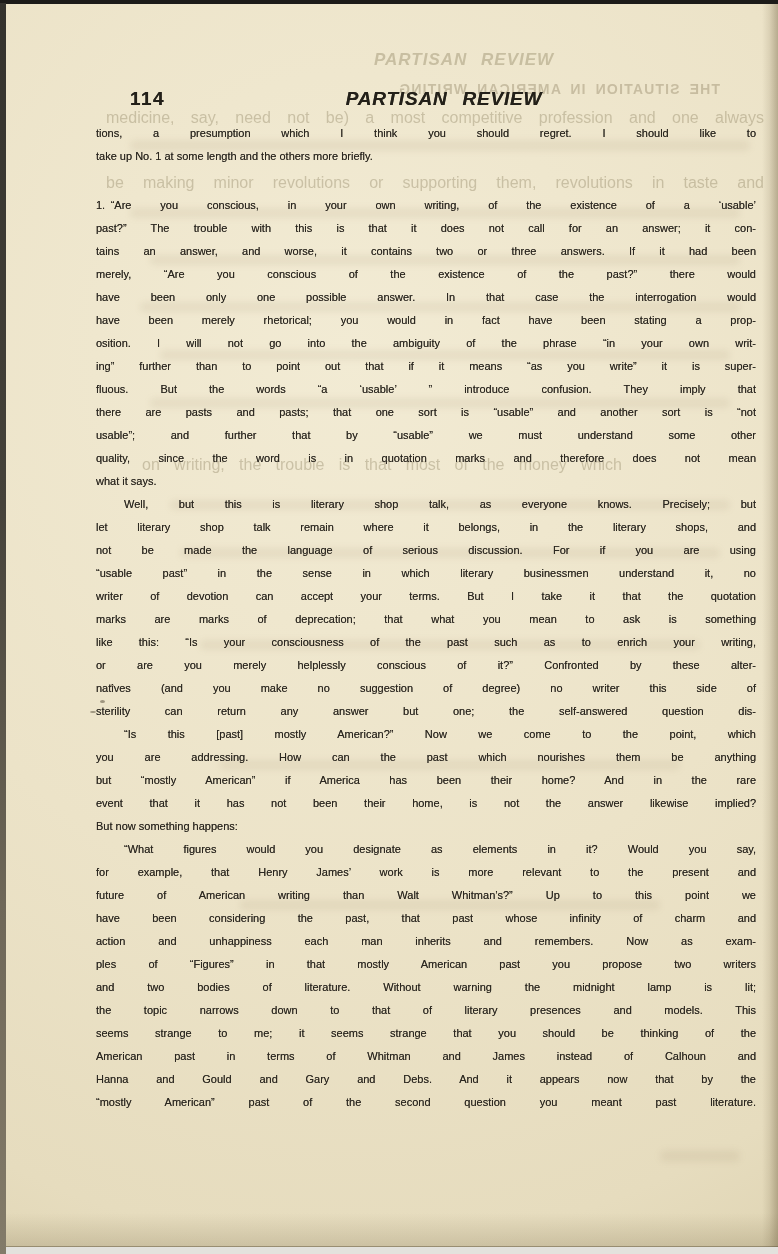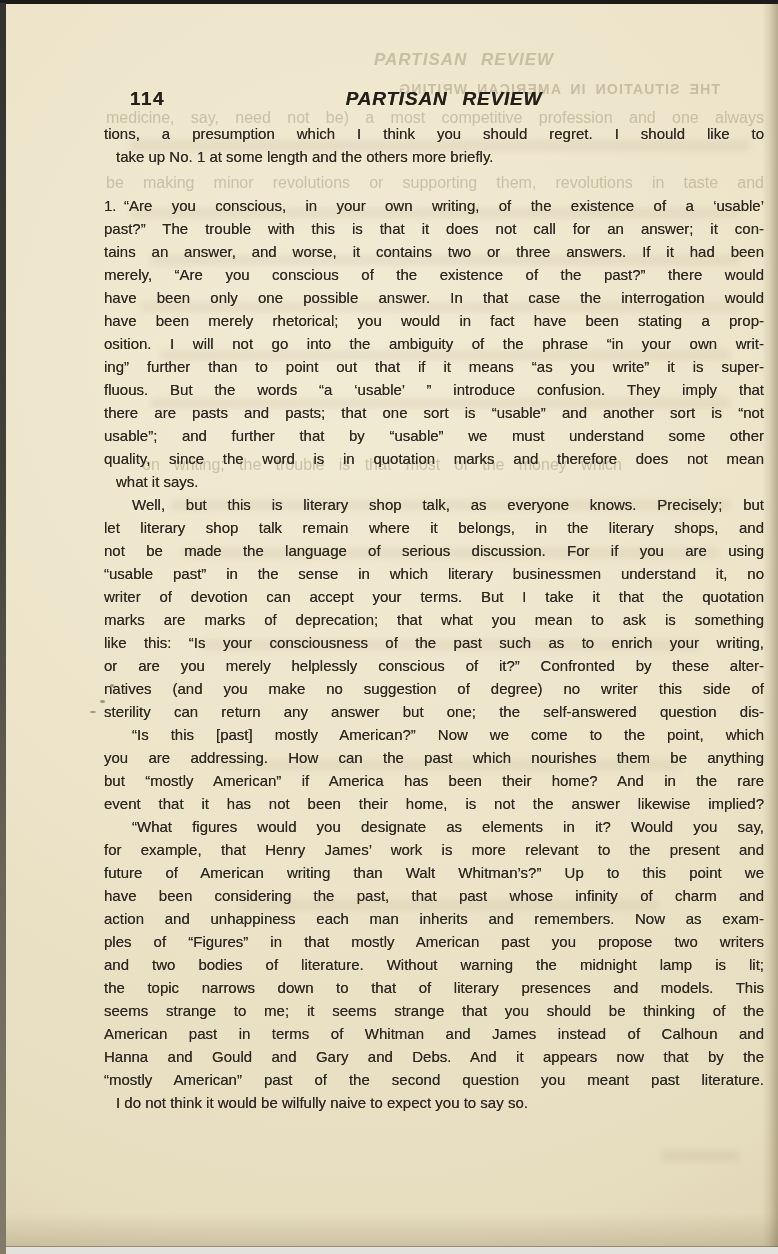--- a/index.html
+++ b/index.html
@@ -20,27 +20,27 @@
   .strip-bottom{position:absolute;left:6px;right:0;bottom:0;height:7px;background:#e3e2dd;
     box-shadow:0 -1px 0 rgba(90,80,55,.45);z-index:6;}
   
   .running-head{position:absolute;left:104px;top:88px;width:660px;height:26px;color:#232019;z-index:3;}
   .pageno{position:absolute;left:26px;top:0;font-size:19px;font-weight:700;letter-spacing:1.5px;
     text-shadow:0 0 .5px rgba(35,32,25,.8);}
   .journal{position:absolute;left:calc(50% + 10px);transform:translateX(-50%);top:0;
     font-style:italic;font-weight:700;font-size:19px;letter-spacing:.8px;word-spacing:9px;
     text-shadow:0 0 .5px rgba(35,32,25,.8);white-space:nowrap;}
   
-  .text-block{position:absolute;left:104px;top:122px;width:660px;z-index:3;
-    color:#2b2720;font-size:15px;line-height:23px;
+  .text-block{position:absolute;left:96px;top:122px;width:660px;z-index:3;
+    color:#2b2720;font-size:11px;line-height:23px;
     text-shadow:0 0 .5px rgba(43,39,32,.72);}
   .para.gap{margin-top:26px;}
   .para.indent .line:first-child{text-indent:28px;}
   .line{text-align:justify;text-align-last:justify;}
-  .line.last{text-align-last:left;margin-left:12px;}
+  .line.last{text-align-last:left;}
   
   .ghost-layer{position:absolute;inset:0;z-index:1;}
   .ghost{position:absolute;color:rgba(122,110,76,.32);filter:blur(.4px);
     line-height:19px;text-align:justify;text-align-last:justify;}
   .ghost.it{font-style:italic;font-weight:700;letter-spacing:1px;word-spacing:8px;
     color:rgba(130,118,82,.36);text-align:left;text-align-last:left;}
   .ghost.mir{transform:scaleX(-1);font-weight:700;letter-spacing:1.2px;
     color:rgba(125,112,78,.34);}
   .smudge{position:absolute;background:rgba(128,116,82,.09);filter:blur(3px);border-radius:6px;z-index:1;}
   .speck{position:absolute;background:rgba(80,70,52,.5);border-radius:50%;z-index:2;}
@@ -106,35 +106,35 @@
         <div class="line">like this: “Is your consciousness of the past such as to enrich your writing,</div>
         <div class="line">or are you merely helplessly conscious of it?” Confronted by these alter-</div>
         <div class="line">natives (and you make no suggestion of degree) no writer this side of</div>
         <div class="line">sterility can return any answer but one; the self-answered question dis-</div>
       </div>
       <div class="para indent">
         <div class="line">“Is this [past] mostly American?” Now we come to the point, which</div>
         <div class="line">you are addressing. How can the past which nourishes them be anything</div>
         <div class="line">but “mostly American” if America has been their home? And in the rare</div>
         <div class="line">event that it has not been their home, is not the answer likewise implied?</div>
+        <div class="line last">But now something happens:</div>
       </div>
       <div class="para indent">
         <div class="line">“What figures would you designate as elements in it? Would you say,</div>
         <div class="line">for example, that Henry James’ work is more relevant to the present and</div>
         <div class="line">future of American writing than Walt Whitman’s?” Up to this point we</div>
         <div class="line">have been considering the past, that past whose infinity of charm and</div>
         <div class="line">action and unhappiness each man inherits and remembers. Now as exam-</div>
         <div class="line">ples of “Figures” in that mostly American past you propose two writers</div>
         <div class="line">and two bodies of literature. Without warning the midnight lamp is lit;</div>
         <div class="line">the topic narrows down to that of literary presences and models. This</div>
         <div class="line">seems strange to me; it seems strange that you should be thinking of the</div>
         <div class="line">American past in terms of Whitman and James instead of Calhoun and</div>
         <div class="line">Hanna and Gould and Gary and Debs. And it appears now that by the</div>
         <div class="line">“mostly American” past of the second question you meant past literature.</div>
-        <div class="line last">I do not think it would be wilfully naive to expect you to say so.</div>
       </div>
     </main>
 
   <div class="speck" style="left:110px;top:684px;width:4px;height:3px;"></div>
   <div class="speck" style="left:100px;top:700px;width:5px;height:3px;"></div>
   <div class="speck" style="left:90px;top:711px;width:6px;height:2px;"></div>
 
   <div class="edge-top"></div>
   <div class="edge-left"></div>
   <div class="edge-right"></div>

